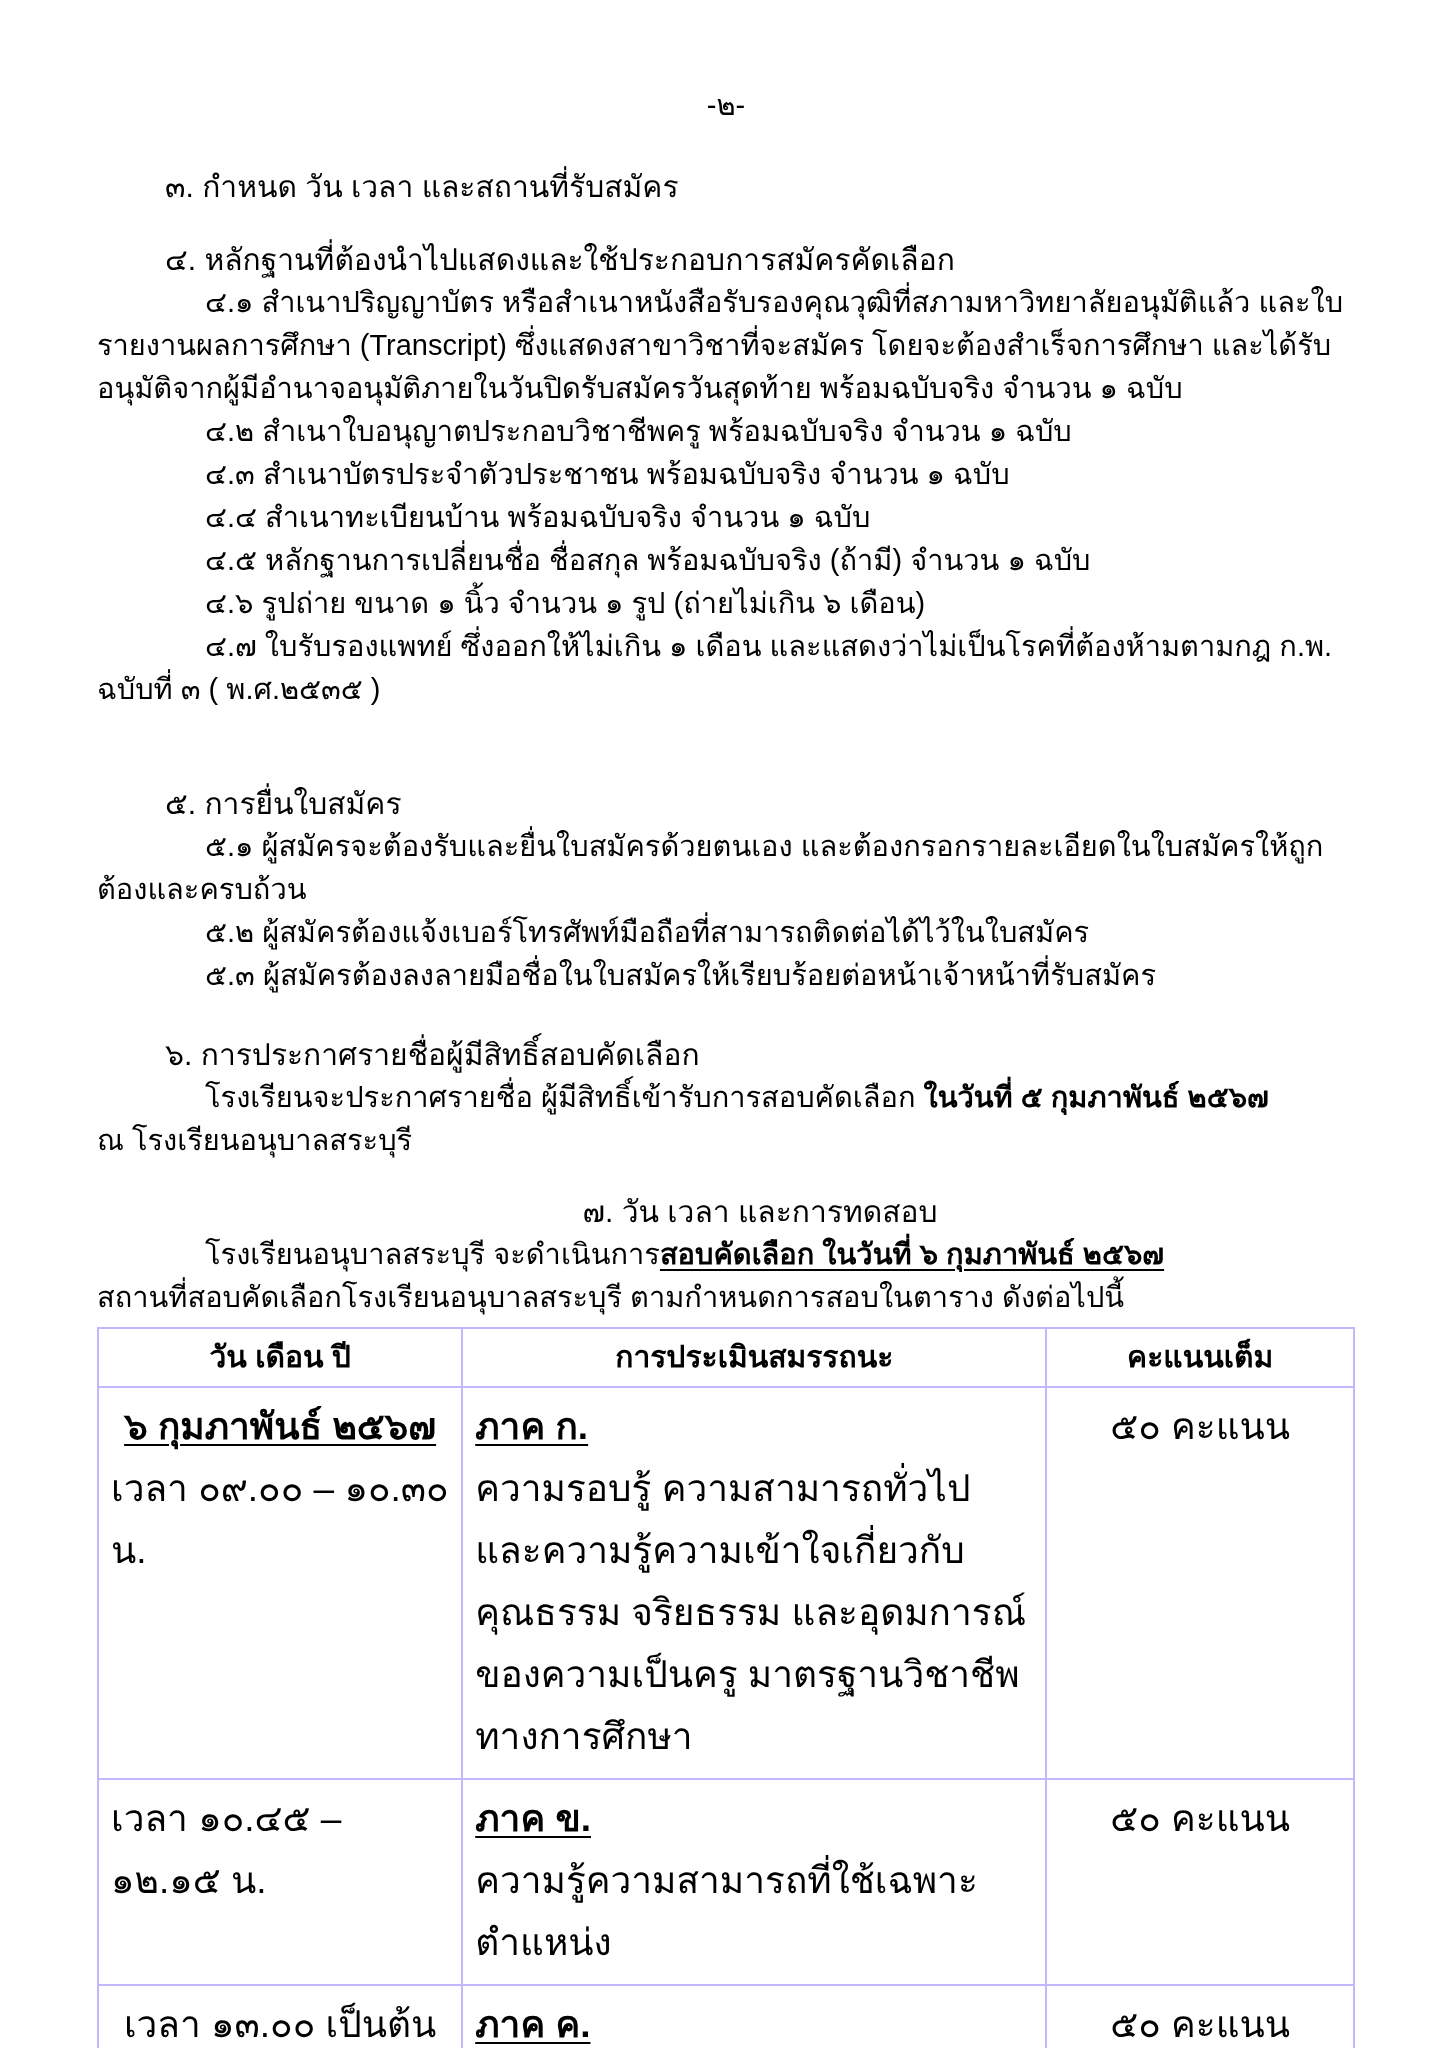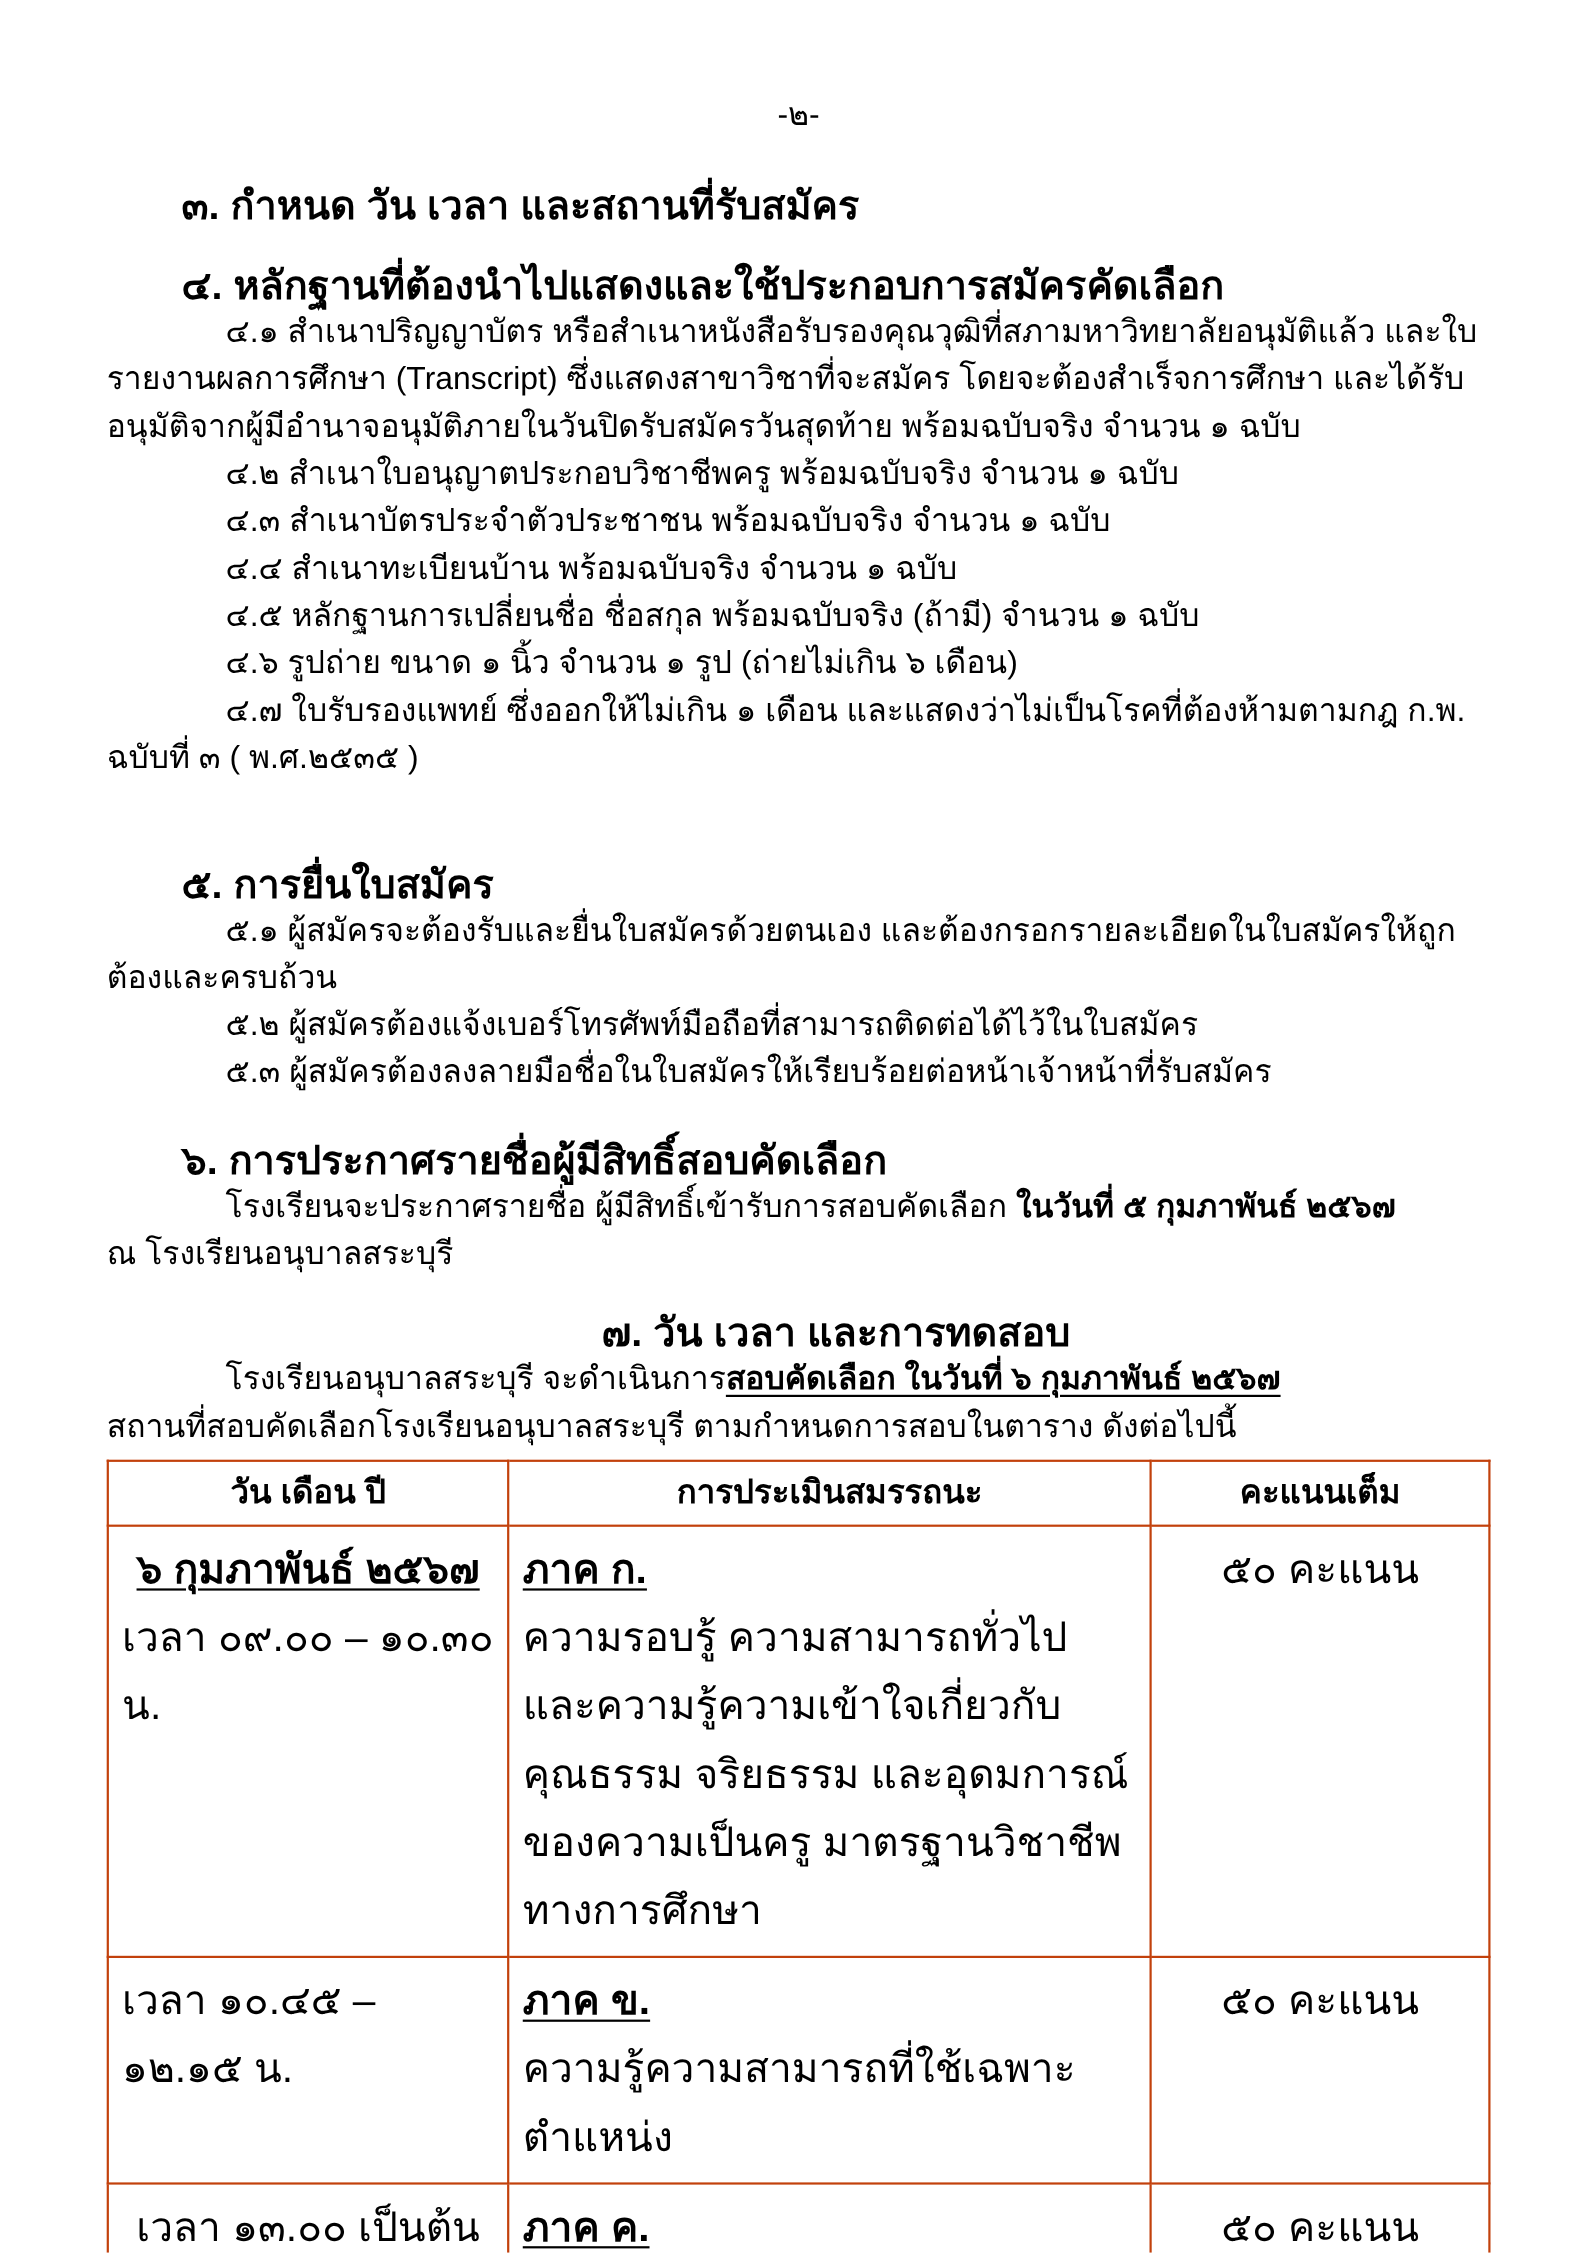--- a/index.html
+++ b/index.html
@@ -17,22 +17,22 @@
     padding: 84px 93px 0 97px;
     overflow: hidden;
   }
 
   .page-number {
     text-align: center;
     line-height: 43px;
   }
 
   .sec-heading {
-    font-weight: bold;
-    font-size: 36px;
+    font-weight: normal;
+    font-size: 30px;
     line-height: 43px;
     margin: 0;
     padding-left: 68px;
   }
   .mt-s3 { margin-top: 38px; }
   .mt-s4 { margin-top: 30px; }
   .mt-s5 { margin-top: 71px; }
   .mt-s6 { margin-top: 36px; }
   .mt-s7 { margin-top: 28px; text-align: center; }
 
@@ -51,21 +51,21 @@
     text-decoration-thickness: 2px;
   }
 
   table.exam-table {
     width: 100%;
     border-collapse: collapse;
     table-layout: fixed;
     margin-top: 8px;
   }
   .exam-table th, .exam-table td {
-    border: 2px solid #c2410c;
+    border: 2px solid #c4b5fd;
     vertical-align: top;
     box-sizing: border-box;
   }
   .exam-table th {
     font-weight: bold;
     font-size: 30px;
     line-height: 43px;
     padding: 6px 8px 8px;
     text-align: center;
   }

